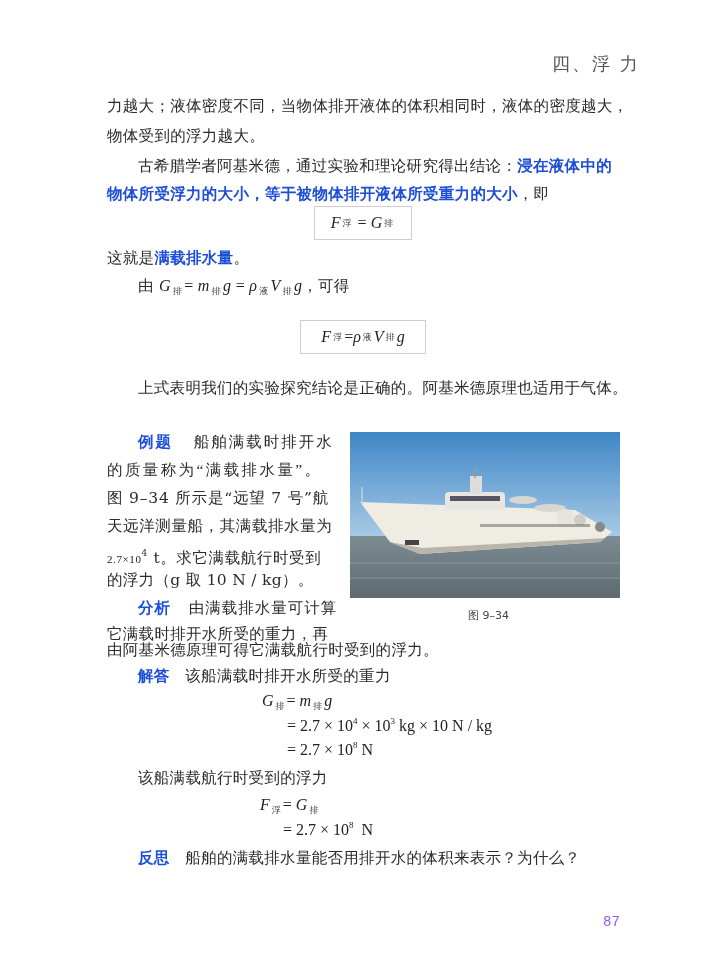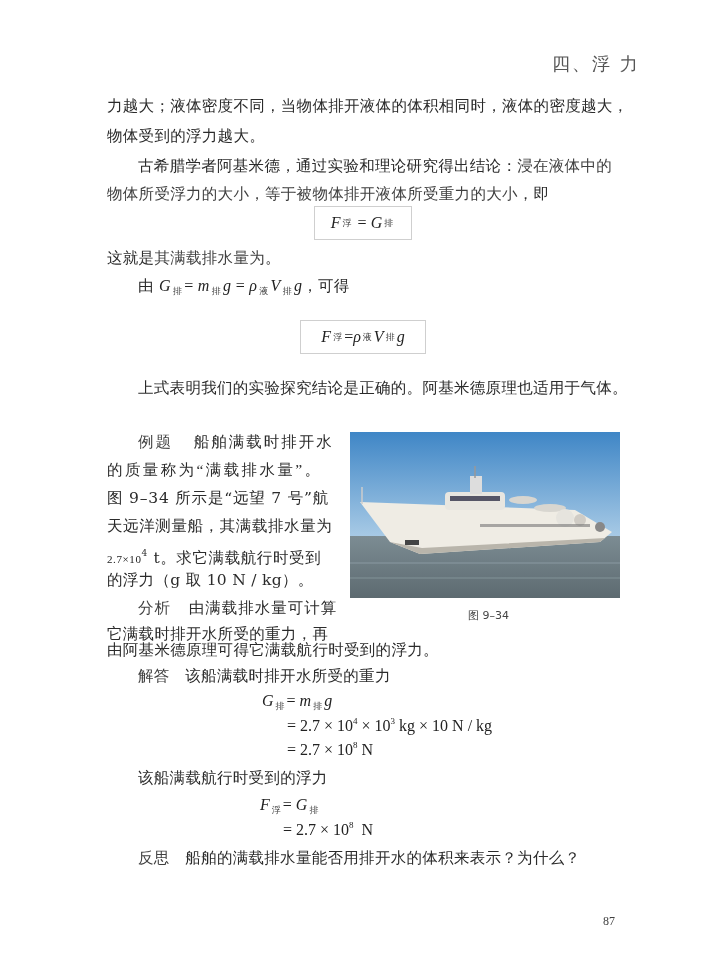--- a/index.html
+++ b/index.html
@@ -1,30 +1,30 @@
 <!DOCTYPE html>
 <html><head>
 <meta charset="utf-8">
 <style>
   html, body { margin: 0; padding: 0; background: #ffffff; }
   body { width: 703px; height: 980px; position: relative; overflow: hidden;
          font-family: "DejaVu Serif", "Liberation Serif", serif; color: #2b2b2b; }
   .abs { position: absolute; white-space: nowrap; }
   .txt { font-size: 15.5px; line-height: 20px; letter-spacing: 0.3px; }
-  .bold { font-family: "DejaVu Sans", "Liberation Sans", sans-serif; font-weight: normal; color: #404040; }
+  .bold { font-family: "DejaVu Sans", "Liberation Sans", sans-serif; font-weight: bold; color: #1d4ed8; }
   .header { font-family: "DejaVu Sans", "Liberation Sans", sans-serif; font-size: 18px; color: #555; letter-spacing: 2px; }
   .math { font-family: "Liberation Serif", "DejaVu Serif", serif; font-size: 16px; color: #222; }
   .math i { font-style: italic; }
   .sub { font-size: 9px; vertical-align: -3px; margin: 0 2px; font-style: normal; font-family: "DejaVu Sans", sans-serif; color: #444; }
   .sup { font-size: 9px; vertical-align: 7px; }
   .fbox { position: absolute; border: 1px solid #cfcfcf; background: #fff;
           display: flex; align-items: center; justify-content: center; }
   .ship-img { position: absolute; left: 350px; top: 432px; width: 270px; height: 166px; overflow: hidden; }
   .caption { font-family: "DejaVu Sans", sans-serif; font-size: 11px; color: #444; }
-  .pagenum { font-family: Liberation Serif, serif; font-size: 12px; color: #404040; }
+  .pagenum { font-family: Liberation Mono, monospace; font-size: 14px; color: #8b5cf6; }
 </style>
 </head>
 <body>
 
 <div class="abs header" style="left:552px; top:52px;">四、浮  力</div>
 
 <div class="abs txt" style="left:107px; top:96px;">力越大；液体密度不同，当物体排开液体的体积相同时，液体的密度越大，</div>
 <div class="abs txt" style="left:107px; top:126px;">物体受到的浮力越大。</div>
 <div class="abs txt" style="left:138px; top:156px;">
   <span>古希腊学者阿基米德，通过实验和理论研究得出结论：</span><span class="bold">浸在液体中的</span>
@@ -35,21 +35,21 @@
 
 <div class="fbox math" style="left:314px; top:206px; width:96px; height:32px;">
   <i>F</i>
     <span class="sub">浮</span>
   <span style="margin:0 4px">=</span>
   <i>G</i>
     <span class="sub">排</span>
 </div>
 
 <div class="abs txt" style="left:107px; top:248px;">
-  <span>这就是</span><span class="bold">其满载排水量为</span><span>。</span>
+  <span>这就是</span><span class="bold">满载排水量</span><span>。</span>
 </div>
 
 <div class="abs txt" style="left:138px; top:276px;">
   <span>由</span>
   <span class="math">
     <i>G</i><span class="sub">排</span>=
     <i>m</i><span class="sub">排</span><i>g</i> =
     <i>ρ</i><span class="sub">液</span><i>V</i><span class="sub">排</span><i>g</i></span><span>，可得</span>
 </div>
 

